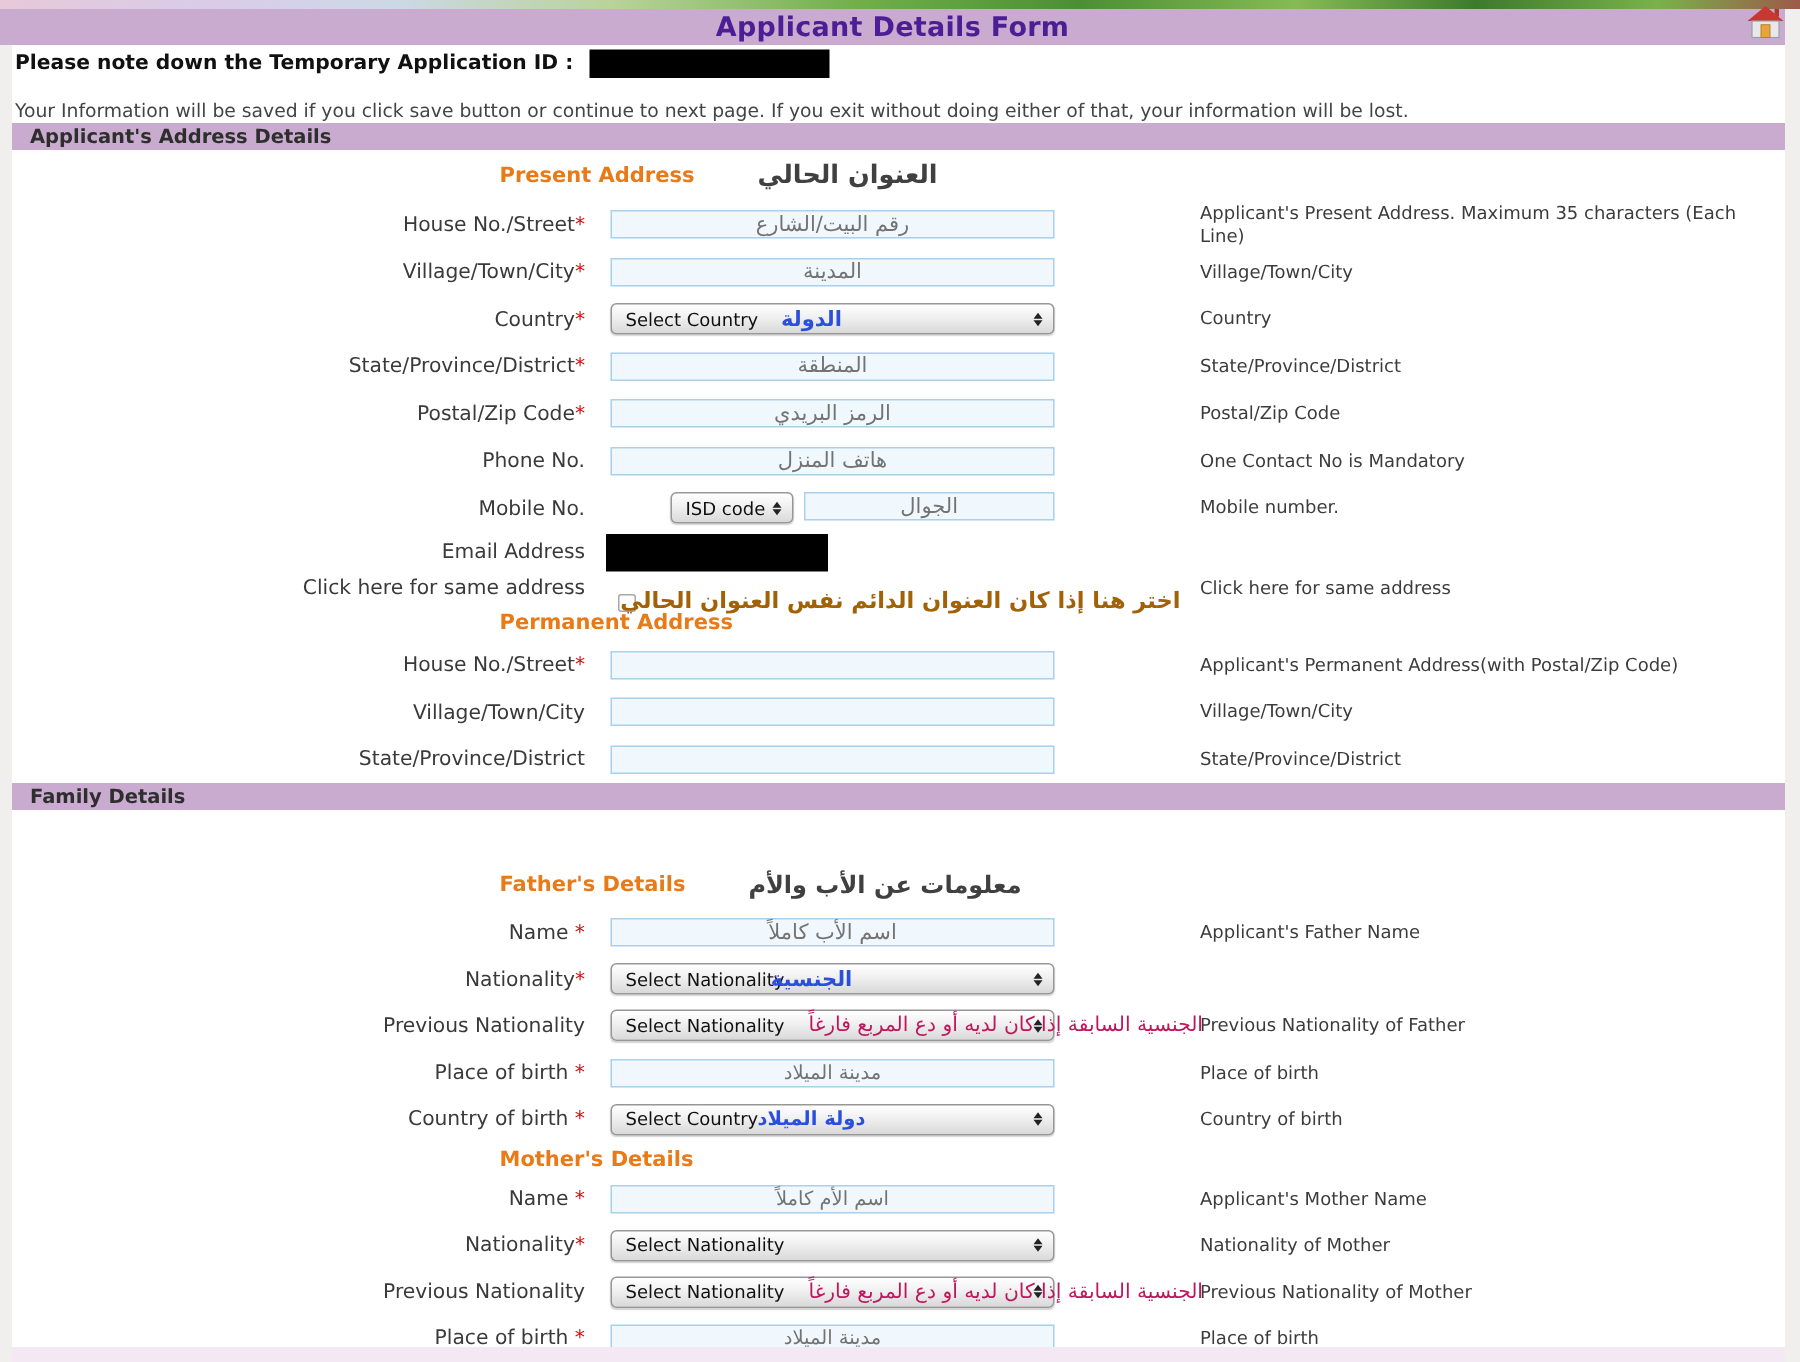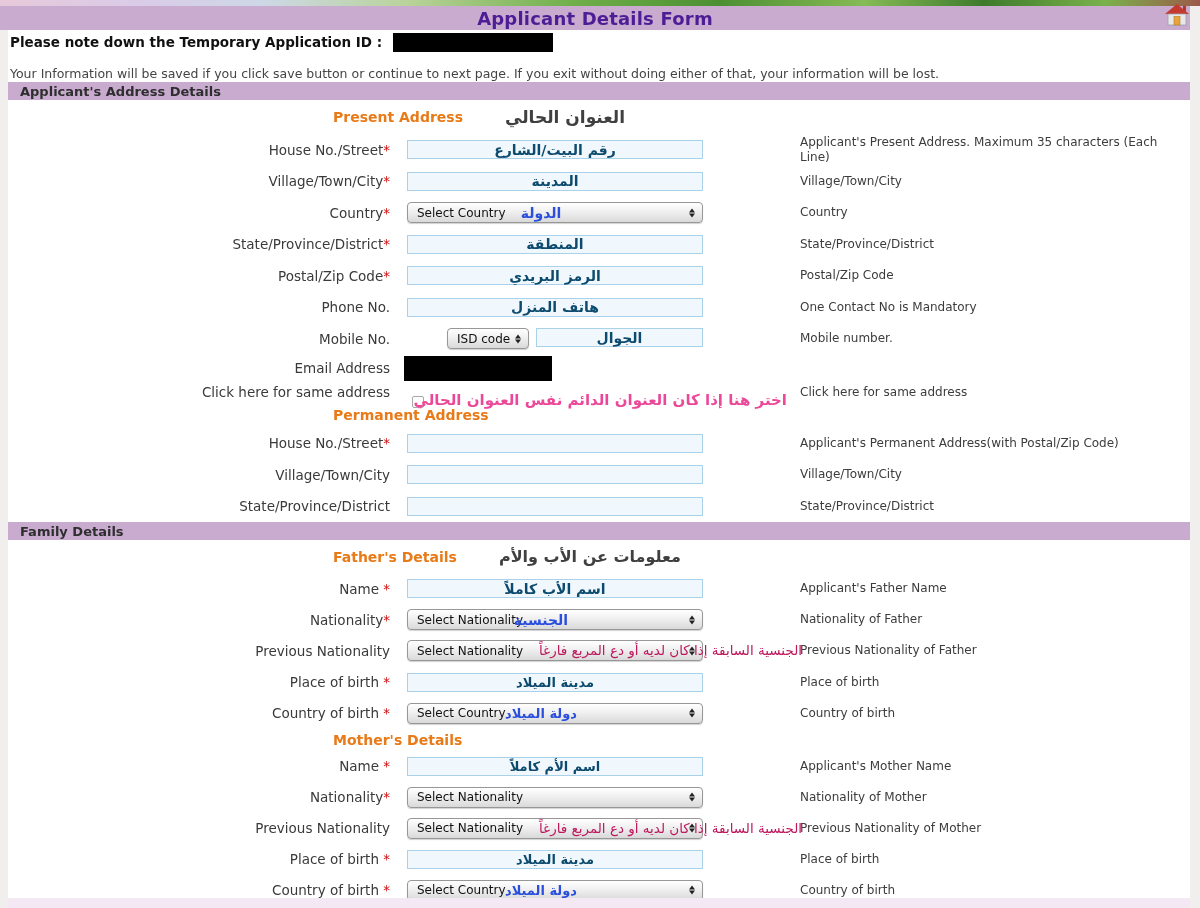--- a/index.html
+++ b/index.html
@@ -20,39 +20,39 @@
   .id-line { height:26px; padding:3px 0 0 2px; font-size:13.5px; font-weight:bold; color:#111; }
   .redact-id { display:inline-block; width:160px; height:19px; background:#000; vertical-align:middle; margin-left:6px; }
   .info-line { height:26px; padding:10px 0 0 2px; font-size:12.5px; color:#444; }
 
   .section-bar { height:18px; background:#c9abd0; display:flex; align-items:center; padding-left:12px;
     font-size:13px; font-weight:bold; color:#2e2e2e; }
 
   .hrow { display:flex; align-items:center; padding-left:325px;gap:28px; }
   .hrow.present { height:34px; }
   .hrow.perm { height:25px; }
-  .hrow.father { height:33px; }
+  .hrow.father { height:33px;margin-top:33px; }
   .hrow.mother { height:22px; }
   .orange { color:#e87a18; font-weight:bold; font-size:14px; }
   .h-ar { margin-left:14px; color:#404040; font-weight:bold; font-size:17px; }
 
   .row { display:flex; align-items:center; height:31.5px; }
   .fam .row { height:31.2px; }
   .mom .row { height:31px; }
   .row.email-row { height:27px; }
   .row.chk-row { height:21px; }
 
   .lbl { width:382px; text-align:right; font-size:13.5px; color:#3a3a3a; white-space:nowrap; }
   .req { color:#cc1111; }
   .mid { width:296px; margin-left:17px; position:relative; flex-shrink:0; }
   .help { margin-left:97px; width:386px; font-size:12px; color:#3c3c3c; line-height:1.25; }
 
   .input { width:296px; height:19px; background:#f1f8fd; border:1px solid #a9d2ea;
     display:flex; align-items:center; justify-content:center; }
-  .ph { color:#0c4a6e; font-weight:bold; font-size:14px; }
+  .ph { color:#737373; font-weight:normal; font-size:14px; }
 
   .select { width:296px; height:21px; border:1px solid #979797; border-radius:4px;
     background:linear-gradient(#ffffff,#f0f0f0 45%,#d9d9d9); box-shadow:0 1px 1px rgba(0,0,0,0.18);
     display:flex; align-items:center; position:relative; cursor:pointer; }
   .sel-text { padding-left:9px; font-size:12px; color:#111; white-space:nowrap; }
   .sel-ar { position:absolute; left:0; right:28px; text-align:center; color:#2b4fdd; font-weight:bold; font-size:14px; pointer-events:none; }
   .arrows { position:absolute; right:7px; top:50%; transform:translateY(-50%); display:flex; flex-direction:column; gap:1px; }
   .arrows .up { width:0; height:0; border-left:3.5px solid transparent; border-right:3.5px solid transparent; border-bottom:4.5px solid #222; }
   .arrows .dn { width:0; height:0; border-left:3.5px solid transparent; border-right:3.5px solid transparent; border-top:4.5px solid #222; }
 
@@ -61,21 +61,21 @@
   .mid.mobile-mid { display:flex; align-items:flex-start;padding-left:40px; }
 
   .redact-email { width:148px; height:25px; background:#000; margin-left:-3px; }
 
   .prev-ar { position:absolute; top:2px; left:63px; width:332px; display:block; text-align:right;
     color:#be185d; font-weight:normal; font-size:13.5px; white-space:nowrap; pointer-events:none; }
 
   .checkbox { position:absolute; left:5px; top:4px; width:12px; height:12px; background:#fdfdfd;
     border:1px solid #a8a8a8; border-radius:2px; cursor:pointer; }
   .chk-ar { position:absolute; left:20px; top:-1px; width:360px; display:block; 
-    color:#ec4899; font-weight:bold; font-size:15px; white-space:nowrap; }
+    color:#a16207; font-weight:bold; font-size:15px; white-space:nowrap; }
 </style>
 </head>
 <body>
 
 <div class="bg-strip"></div>
 
 <div class="title-bar">
   <span class="title">Applicant Details Form</span>
 </div>
 <div class="home-btn">
@@ -253,21 +253,20 @@
       <div class="mid">
         <div class="select">
           <span class="sel-text">Select Nationality</span>
           <span class="sel-ar" dir="rtl">الجنسية</span>
           <span class="arrows">
               <i class="up"></i>
               <i class="dn"></i>
             </span>
         </div>
       </div>
-      <div class="help">Nationality of Father</div>
     </div>
 
     <div class="row">
       <div class="lbl"><span>Previous Nationality</span></div>
       <div class="mid">
         <div class="select">
           <span class="sel-text">Select Nationality</span>
           <span class="arrows">
               <i class="up"></i>
               <i class="dn"></i>

